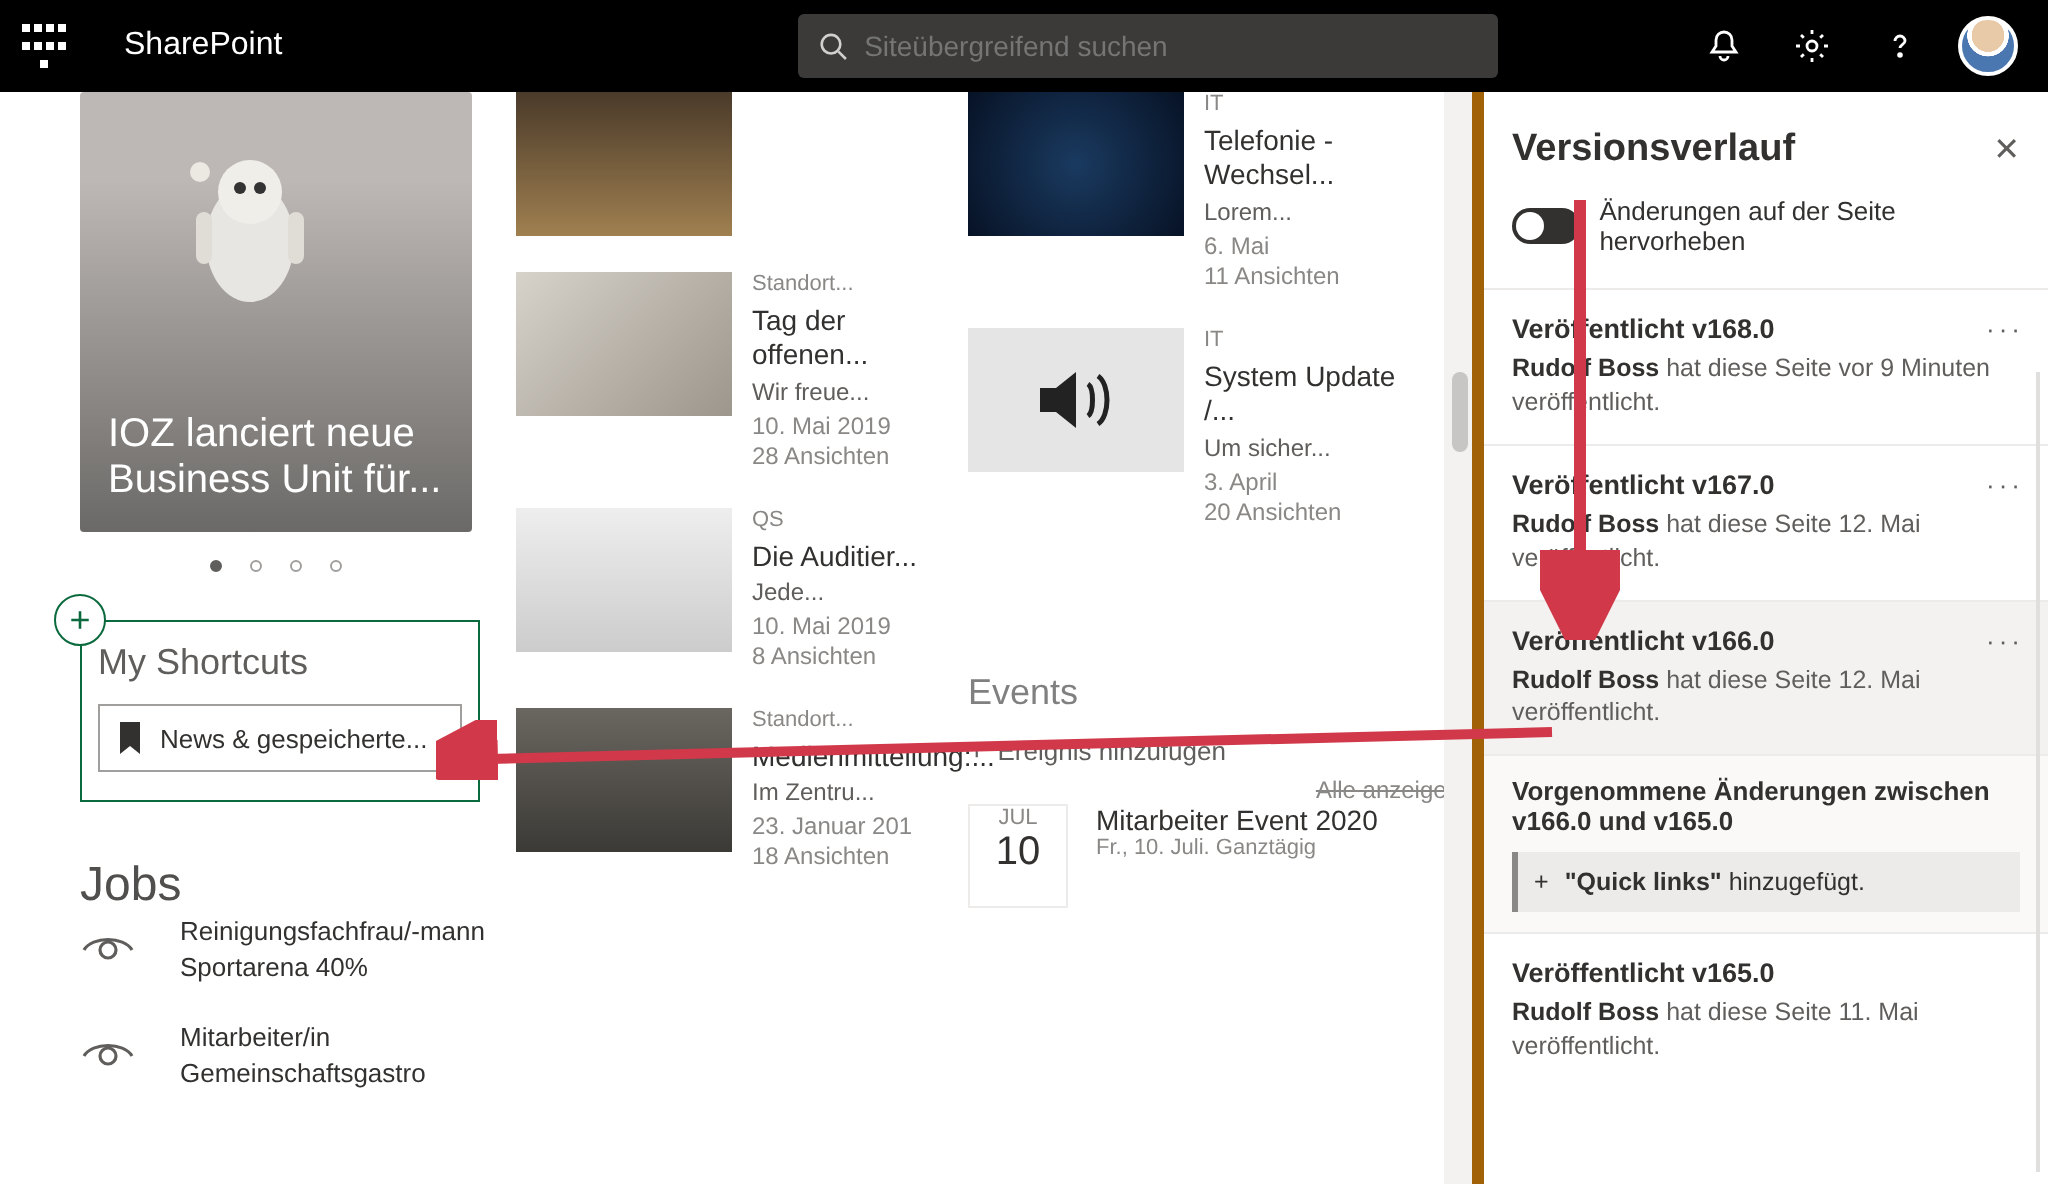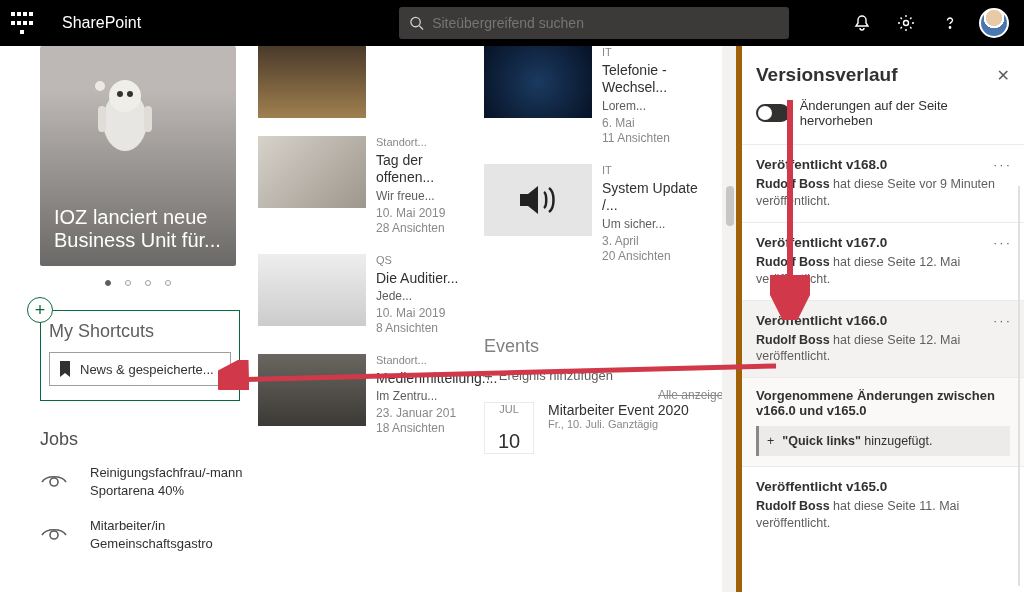--- a/index.html
+++ b/index.html
@@ -4,21 +4,21 @@
 <style>
   * { box-sizing: border-box; margin: 0; padding: 0; font-family: "Segoe UI", Arial, sans-serif; }
   body { width: 1024px; height: 592px; overflow: hidden; background: #fff; color: #323130; font-size: 13px; position: relative; }
 
   
   .topbar { background: #000; color: #fff; height: 46px; display: flex; align-items: center; padding: 0 10px; gap: 8px; }
   .waffle { width: 24px; height: 24px; display: flex; flex-wrap: wrap; gap: 2px; align-items: center; justify-content: center; cursor: pointer; }
   .waffle span { width: 4px; height: 4px; background: #fff; display: inline-block; }
   .brand { font-size: 16px; font-weight: 400; margin-left: 20px; }
   .searchwrap { margin-left: 250px; }
-  .searchbox { display: flex; align-items: center; background: #3b3a39; border-radius: 3px; height: 32px; width: 390px; padding: 0 10px; color: #d2d0ce; }
+  .searchbox { display: flex; align-items: center; background: #3b3a39; border-radius: 3px; height: 32px; width: 350px; padding: 0 10px; color: #d2d0ce; }
   .searchbox svg { margin-right: 8px; stroke: #d2d0ce; }
   .searchbox input { background: transparent; border: none; outline: none; color: #d2d0ce; font-size: 14px; width: 100%; }
   .topright { margin-left: auto; display: flex; align-items: center; gap: 4px; }
   .topicon { width: 40px; height: 40px; display: flex; align-items: center; justify-content: center; cursor: pointer; color: #fff; }
   .avatar { width: 30px; height: 30px; border-radius: 50%; background: radial-gradient(circle at 50% 30%, #e8c9a8 36%, #fff 37% 46%, #4b77b0 47%); border: 2px solid #fff; }
 
   
   .main { display: flex; height: calc(592px - 46px); }
   .content { flex: 1; overflow: hidden; padding: 0 10px 0 40px; position: relative; }
   .scrollbar-stub { position:absolute; right:0; top:0; bottom:0; width:14px; background:#f3f2f1; }
@@ -32,42 +32,42 @@
   .dot.active{ background:#605e5c; border-color:#605e5c; }
 
   
   .shortcuts { margin-top: 24px; width: 200px; border: 1.5px solid #0b6a3d; position: relative; padding: 10px 8px 14px 8px; }
   .addbtn { position:absolute; top:-14px; left:-14px; width:26px; height:26px; border:1.5px solid #0b6a3d; border-radius:50%; background:#fff; display:flex; align-items:center; justify-content:center; color:#0b6a3d; font-size:18px; cursor:pointer;}
   .shortcuts h3 { font-size:18px; font-weight:400; color:#605e5c; margin-bottom:10px; }
   .shortcut-item { display:flex; align-items:center; gap:8px; border:1px solid #a19f9d; padding: 8px; font-size:13px; cursor:pointer;}
   .bm-icon { width:14px; height:16px; }
 
   .jobs { margin-top: 28px; width: 220px; }
-  .jobs h2 { font-size: 18px; font-weight: 400; color:#514f4e; margin-bottom: 14px;}
+  .jobs h2 { font-size: 24px; font-weight: 400; color:#514f4e; }
   .job { display:flex; align-items:center; gap:22px; margin-bottom:18px; font-size:13px; line-height:1.35; cursor:pointer;}
   .job .eye { width:28px; height:20px; flex:none;}
 
   
   .newscol { position:absolute; left: 258px; top: 0; width: 212px; }
   .nitem  { display:flex; gap: 10px; margin-bottom: 18px; font-size: 12px; color:#605e5c; line-height:1.25;}
   .nitem .thumb { width: 108px; height: 72px; background:#bdb8b5; flex:none; overflow:hidden;}
   .nitem .txt { flex:1;}
   .nitem .cat { font-size:11px; color:#8a8886;}
   .nitem .title { font-size:14px; color:#323130; margin:2px 0;}
   .nitem .desc { color:#605e5c; }
   .nitem .date { color:#8a8886; margin-top:2px;}
   .nitem .views { color:#8a8886;}
 
   
   .col3 { position:absolute; left: 484px; top: 0; width: 222px;}
   .events h2 { font-size:18px; font-weight:400; color:#808080; margin-top:6px;}
   .showall { position:absolute; right:6px; top: 342px; color:#8a8886; font-size:12px; text-decoration: line-through;}
   .addevent { display:flex; align-items:center; gap:6px; color:#605e5c; font-size:13px; margin:10px 0 18px 0; cursor:pointer;}
   .eventrow { display:flex; gap:14px; }
-  .datebox { border:1px solid #edebe9; width:50px; height:52px; display:flex; flex-direction:column; align-items:center; justify-content:space-between; font-size:11px; color:#8a8886;}
+  .datebox { border:1px solid #edebe9; width:50px; height:52px; display:flex; flex-direction:column; align-items:center; justify-content:flex-start; font-size:11px; color:#8a8886;}
   .datebox .d { font-size:20px; color:#323130;}
   .evtxt .et { font-size:14px; color:#323130;}
   .evtxt .es { font-size:11px; color:#8a8886;}
 
   
   .panel { width: 288px; border-left:6px solid #a16207; background:#fff; display:flex; flex-direction:column; position: relative;}
   .panel-inner-scroll { position:absolute; right:4px; top:140px; bottom:6px; width:2px; background:#e1dfdd;}
   .phead { display:flex; align-items:center; padding: 18px 14px 8px 14px;}
   .phead h2 { font-size:19px; font-weight:600; flex:1;}
   .closex { font-size:16px; cursor:pointer; color:#605e5c;}

